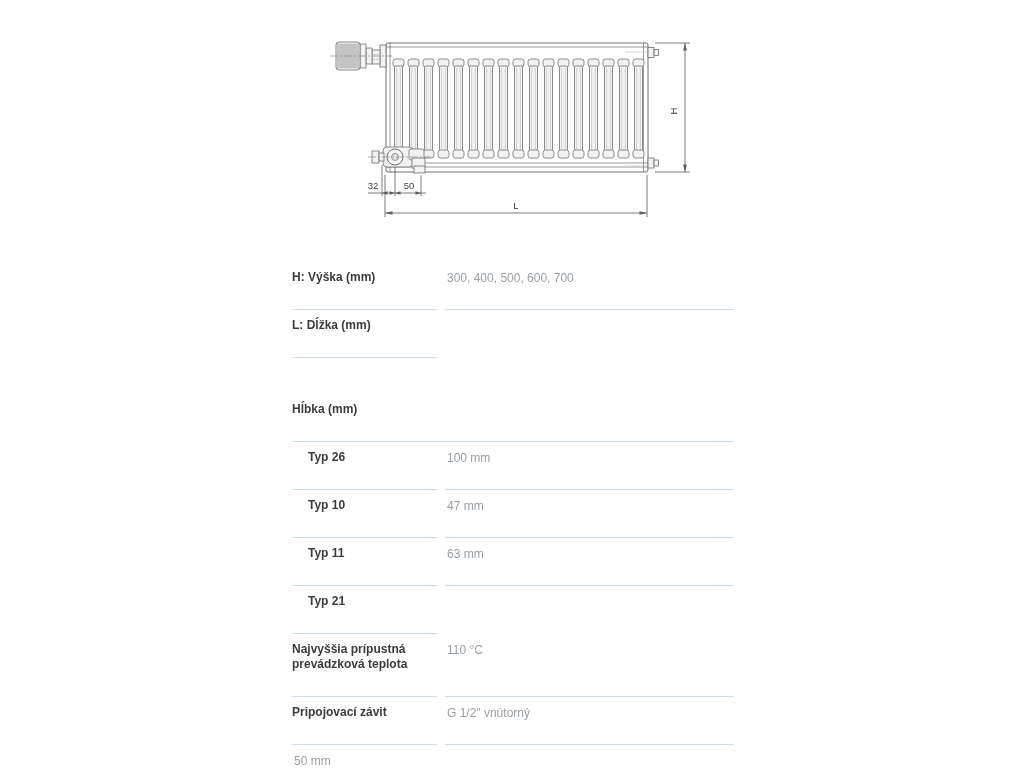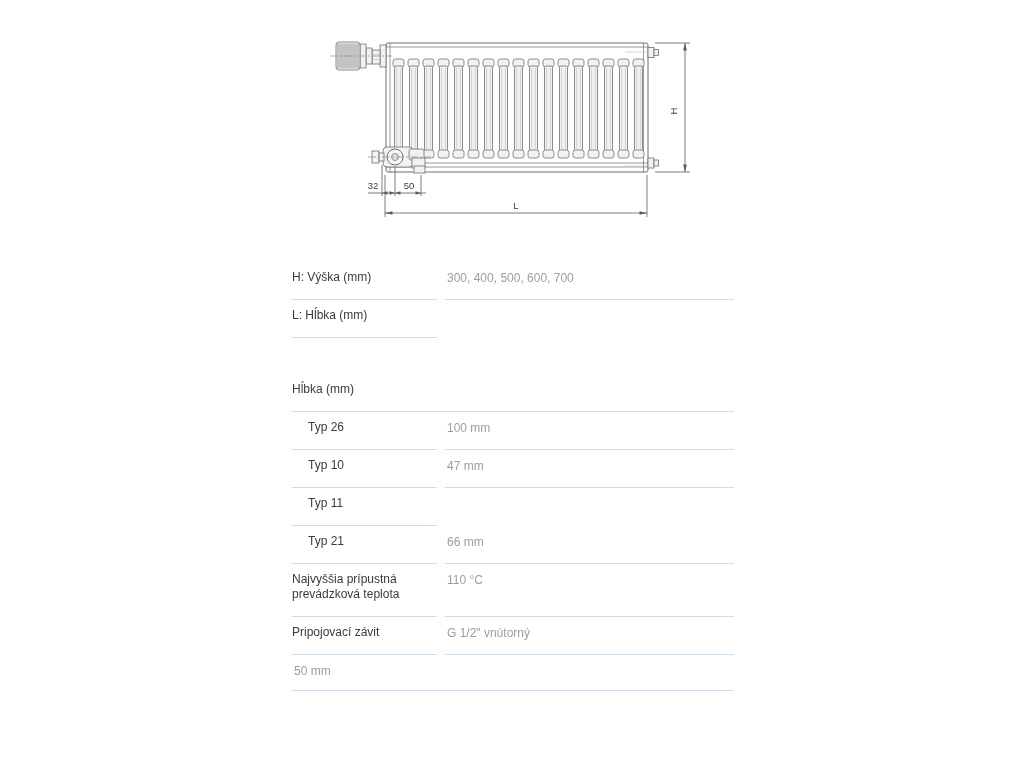--- a/index.html
+++ b/index.html
@@ -26,22 +26,22 @@
   .diagram .dimtext{font-family:"Liberation Sans",sans-serif;font-size:9.5px;fill:#3d3d3d;}
   .diagram .center{stroke:#8a8a8a;stroke-width:.7;stroke-dasharray:8 2 2 2;fill:none;}
   .diagram .rib{stroke:#8a8a8a;stroke-width:.9;}
   
   .spec-table{
     position:absolute;left:292px;top:262px;width:442px;
     font-size:12px;color:var(--label);
   }
   .row{display:flex;}
   .label-cell{
-    width:145px;margin-right:8px;padding:8px 0 14px 0;
-    font-weight:normal;color:var(--label);line-height:15px;
+    width:145px;margin-right:8px;padding:8px 0 24px 0;
+    font-weight:bold;color:var(--label);line-height:15px;
     border-bottom:1px solid var(--divider);white-space:pre-line;
   }
   .value-cell{
     flex:1;padding:8px 0 11px 2px;color:var(--value);line-height:16px;
     border-bottom:1px solid var(--divider);white-space:pre-line;
   }
   .row.indent .label-cell{padding-left:16px;width:129px;}
   .row.section{border-bottom:1px solid var(--divider);margin-top:36px;}
   .row.section .label-cell,.row.section .value-cell{border-bottom:none;}
 </style>
@@ -228,45 +228,45 @@
   </svg>
 
   <div class="spec-table">
 
       <div class="row">
         <div class="cell label-cell">H: Výška (mm)</div>
         <div class="cell value-cell">300, 400, 500, 600, 700</div>
       </div>
 
       <div class="row">
-        <div class="cell label-cell">L: Hĺbka (mm)</div>
+        <div class="cell label-cell">L: Dĺžka (mm)</div>
       </div>
 
       <div class="row section">
         <div class="cell label-cell">Hĺbka (mm)</div>
         <div class="cell value-cell"></div>
       </div>
 
       <div class="row indent">
         <div class="cell label-cell">Typ 26</div>
         <div class="cell value-cell">100 mm</div>
       </div>
 
       <div class="row indent">
         <div class="cell label-cell">Typ 10</div>
         <div class="cell value-cell">47 mm</div>
       </div>
 
       <div class="row indent">
         <div class="cell label-cell">Typ 11</div>
+        <div class="cell value-cell">63 mm</div>
       </div>
 
       <div class="row indent">
         <div class="cell label-cell">Typ 21</div>
-        <div class="cell value-cell">66 mm</div>
       </div>
 
 
       <div class="row">
         <div class="cell label-cell">Najvyššia prípustná
 prevádzková teplota</div>
         <div class="cell value-cell">110 °C</div>
       </div>
 
       <div class="row">

